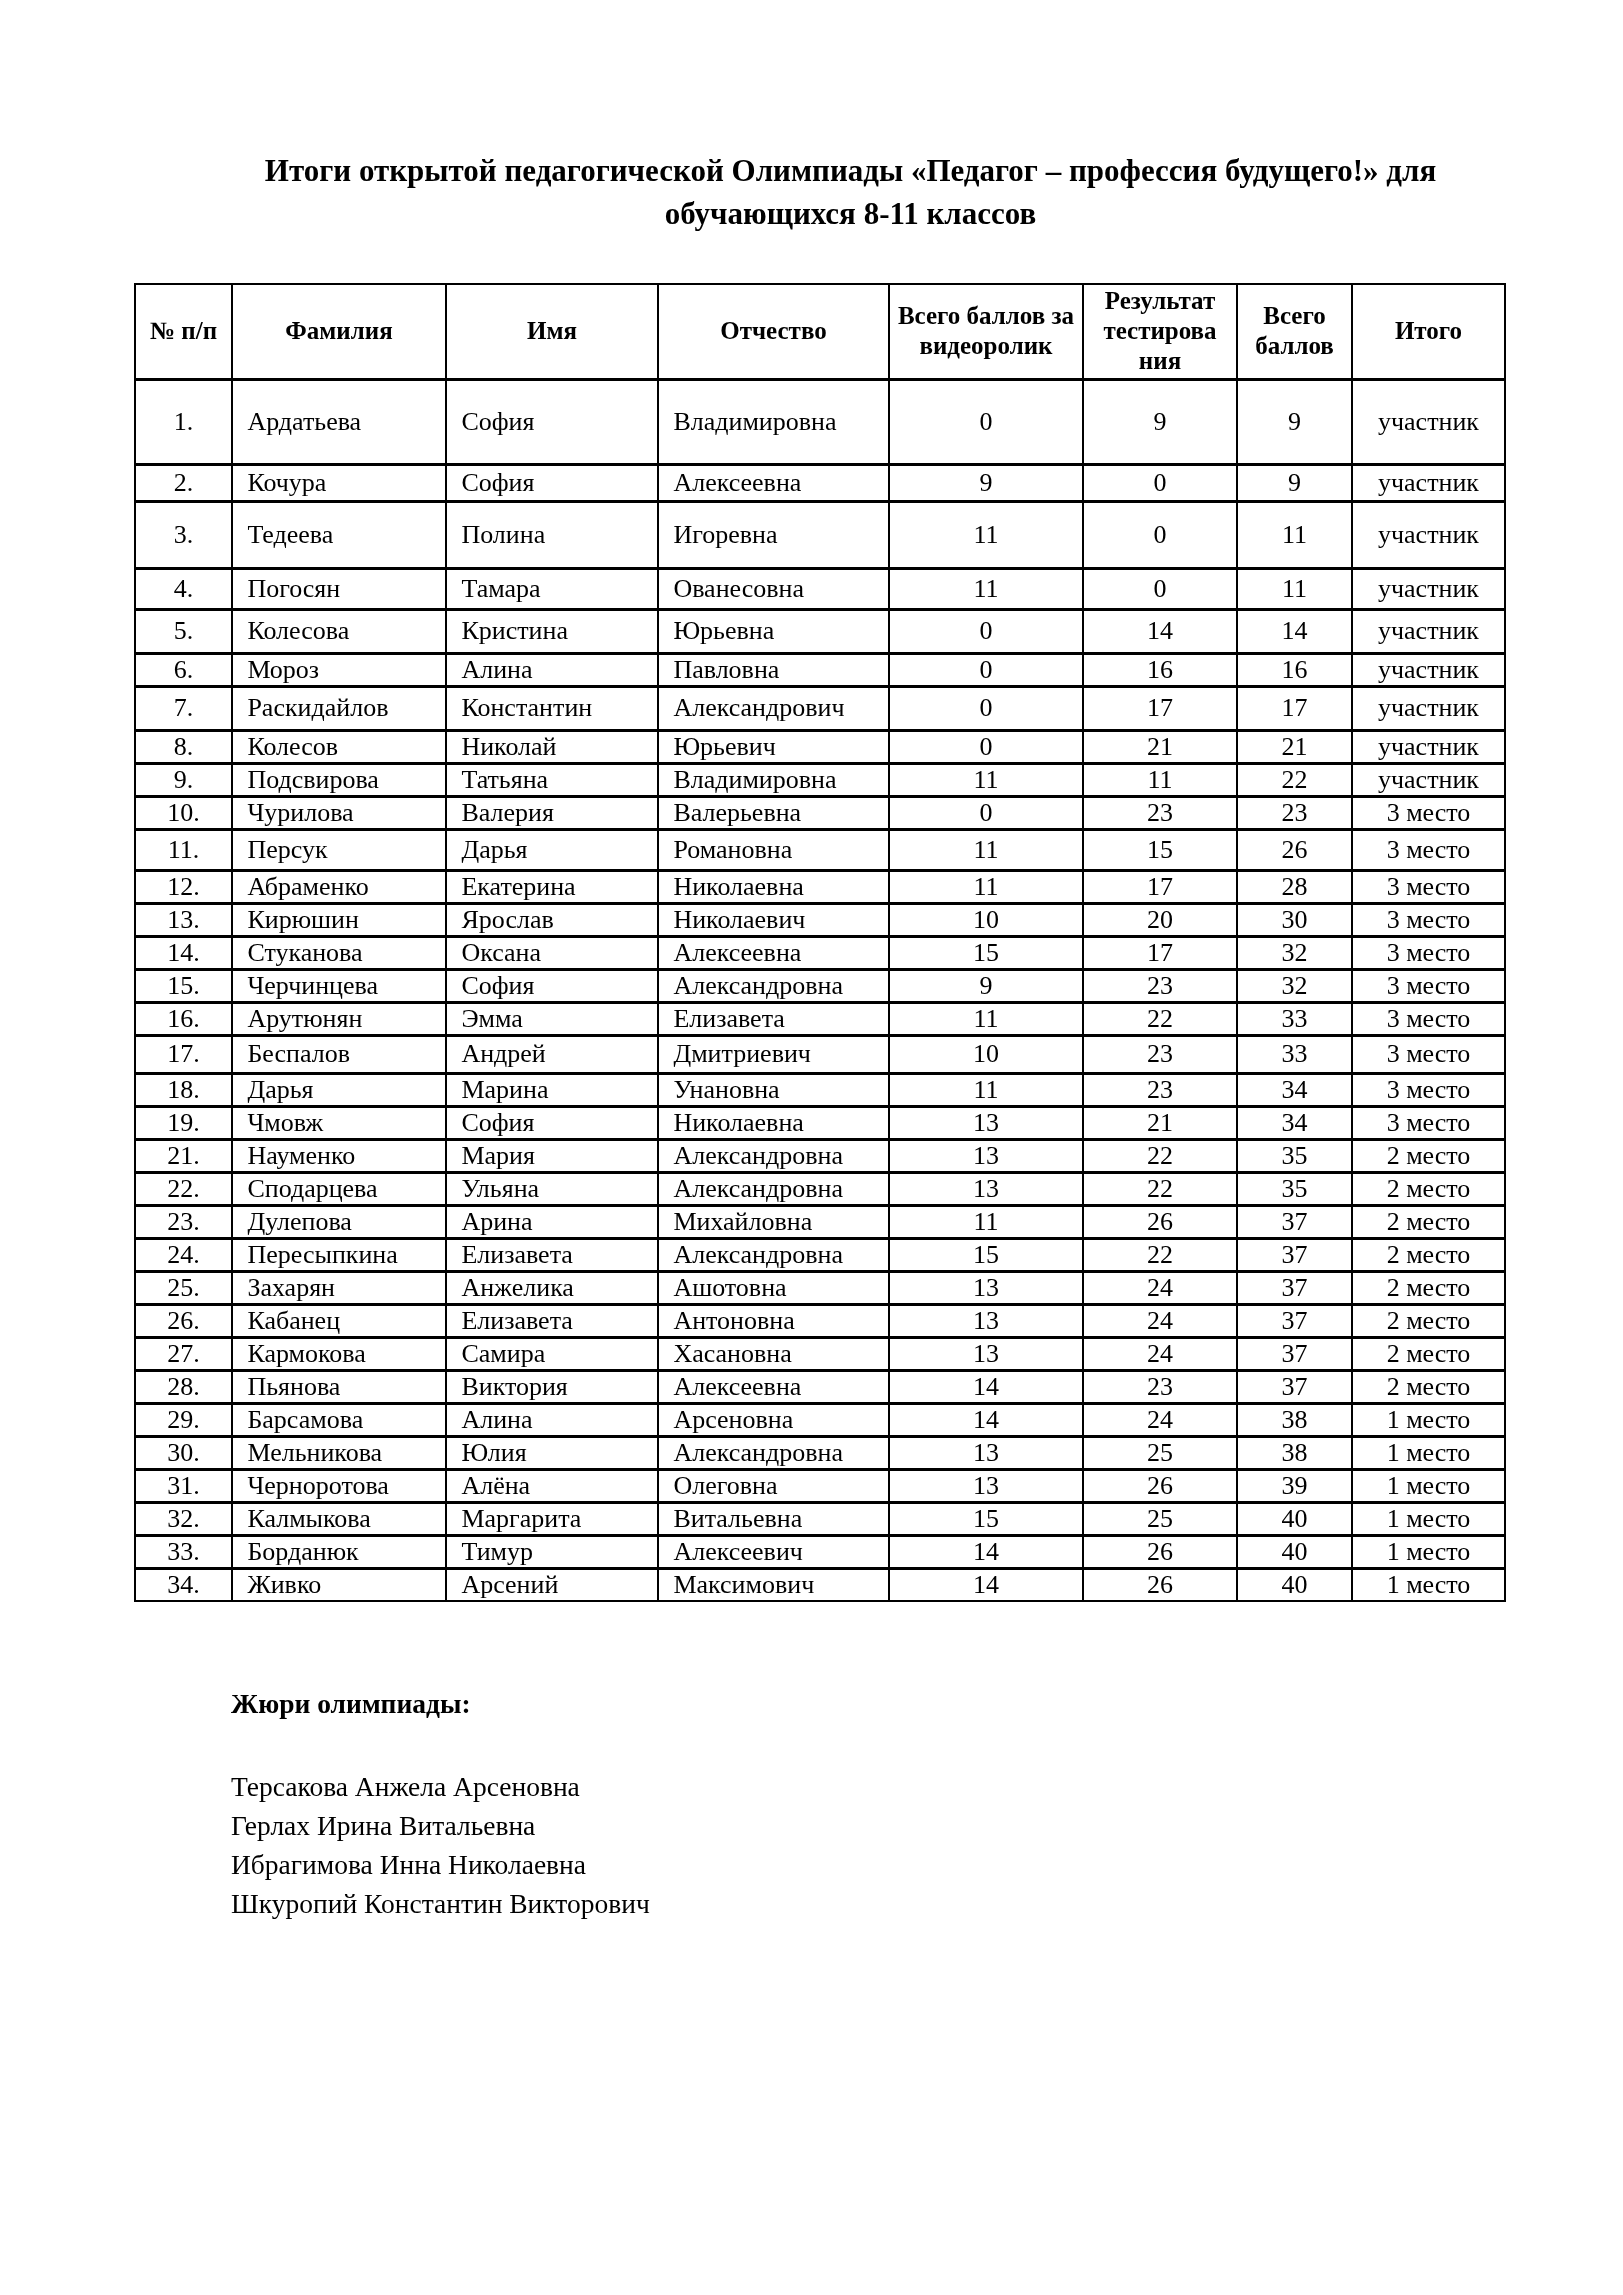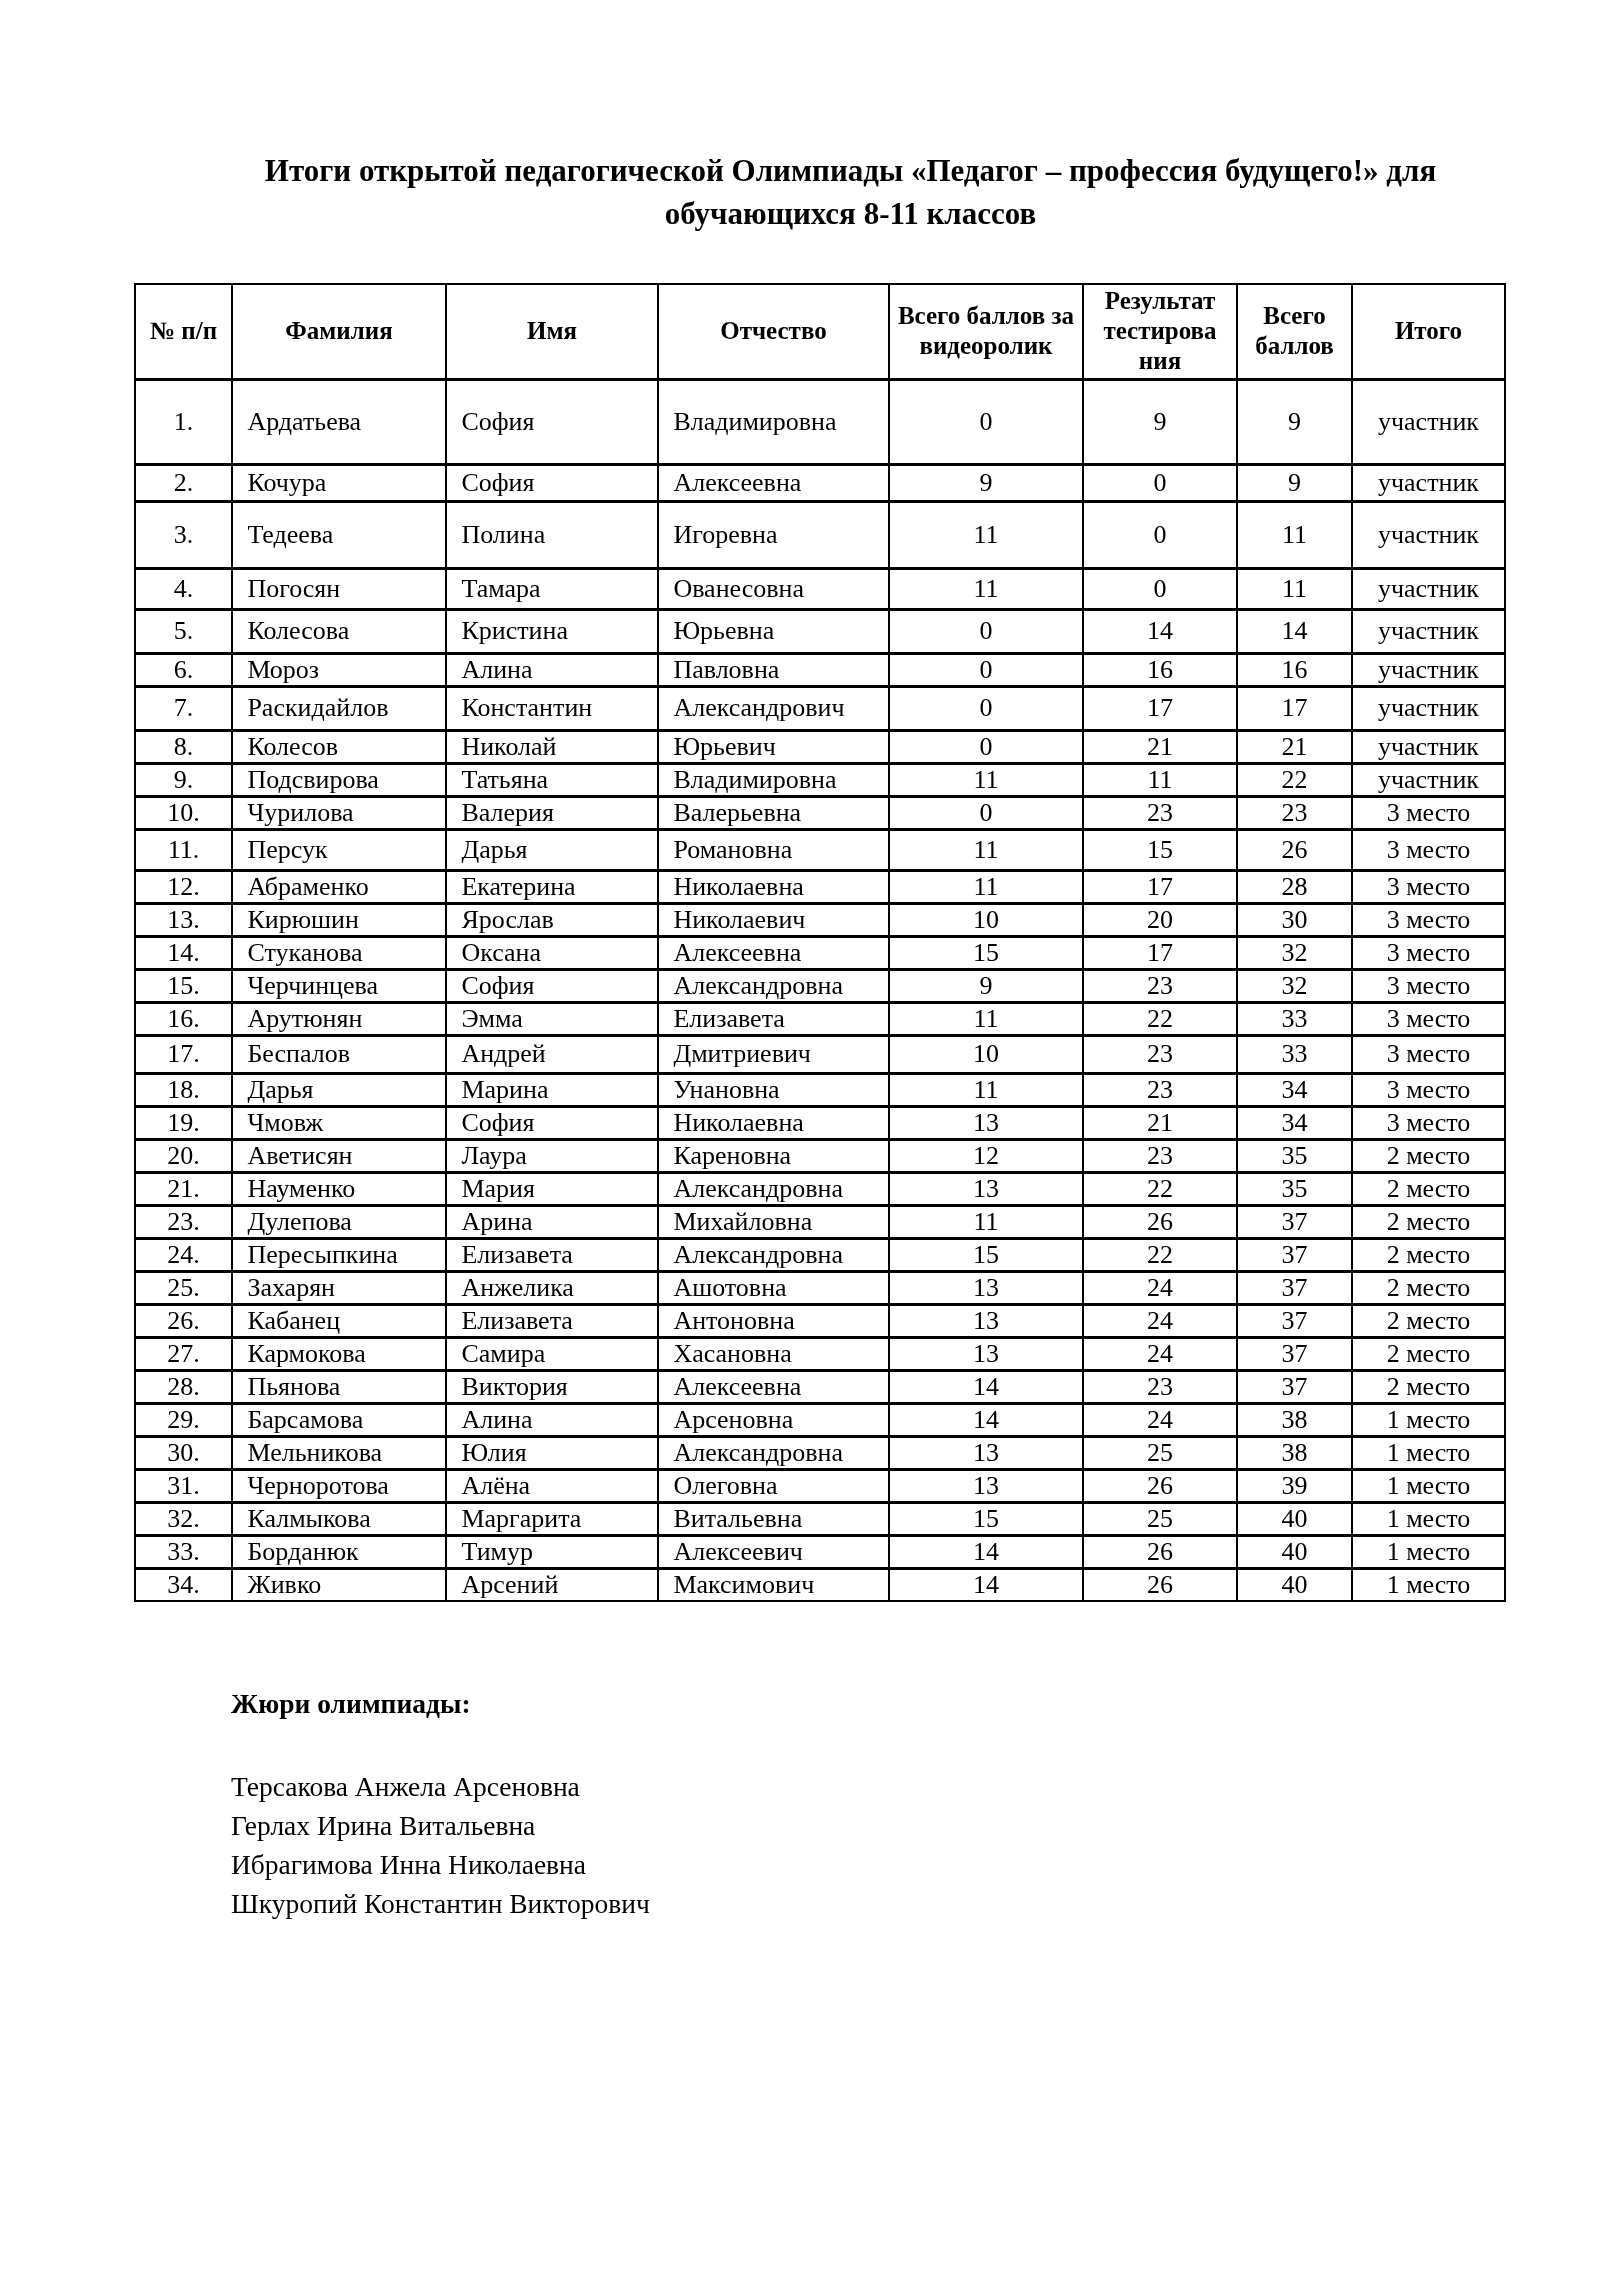--- a/index.html
+++ b/index.html
@@ -234,34 +234,34 @@
       <tr style="height: 30px;">
         <td class="num">19.</td>
         <td class="l">Чмовж</td>
         <td class="l">София</td>
         <td class="l">Николаевна</td>
         <td class="c">13</td>
         <td class="c">21</td>
         <td class="c">34</td>
         <td class="c">3 место</td>
       </tr>
-      <tr style="height: 33px;">
-        <td class="num">20.</td>
-        <td class="l">Аветисян</td>
-        <td class="l">Лаура</td>
-        <td class="l">Кареновна</td>
-        <td class="c">12</td>
-        <td class="c">23</td>
-        <td class="c">35</td>
-        <td class="c">2 место</td>
-      </tr>
       <tr style="height: 31px;">
         <td class="num">21.</td>
         <td class="l">Науменко</td>
         <td class="l">Мария</td>
+        <td class="l">Александровна</td>
+        <td class="c">13</td>
+        <td class="c">22</td>
+        <td class="c">35</td>
+        <td class="c">2 место</td>
+      </tr>
+      <tr style="height: 33px;">
+        <td class="num">22.</td>
+        <td class="l">Сподарцева</td>
+        <td class="l">Ульяна</td>
         <td class="l">Александровна</td>
         <td class="c">13</td>
         <td class="c">22</td>
         <td class="c">35</td>
         <td class="c">2 место</td>
       </tr>
       <tr style="height: 33px;">
         <td class="num">23.</td>
         <td class="l">Дулепова</td>
         <td class="l">Арина</td>

